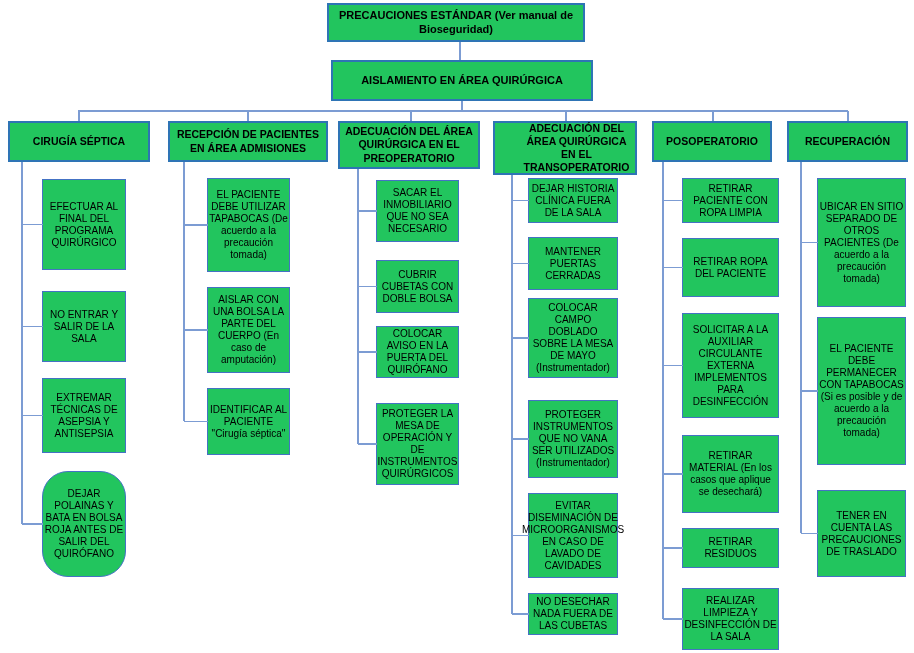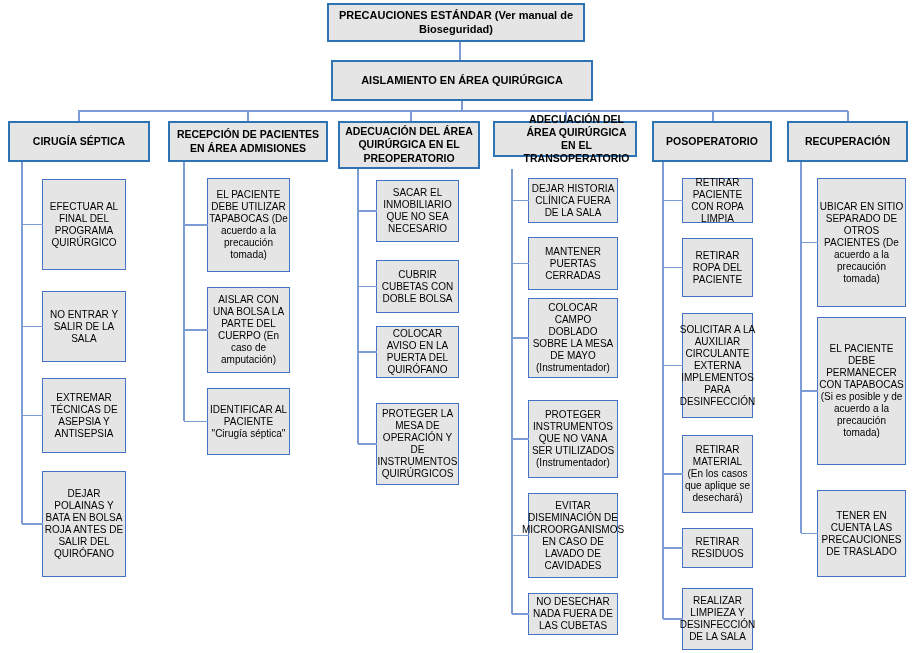--- a/index.html
+++ b/index.html
@@ -1,33 +1,33 @@
 <!DOCTYPE html>
 <html><head>
 <meta charset="utf-8">
 <style>
   html,body{margin:0;padding:0;background:#ffffff;}
   #canvas{
     position:relative;width:914px;height:653px;background:#ffffff;
     font-family:"Liberation Sans",sans-serif;color:#000;overflow:hidden;
   }
   .box{
-    position:absolute;box-sizing:border-box;background:#e5e5e5;
+    position:absolute;box-sizing:border-box;background:#22c55e;
     display:flex;align-items:center;justify-content:center;
     text-align:center;
   }
   .top-box{border:2px solid #2E74B5;font-weight:bold;font-size:11px;line-height:1.25;padding:2px 8px;}
   .header-box{border:2px solid #2E74B5;font-weight:bold;font-size:10.5px;line-height:1.25;padding:2px 4px;z-index:2;}
   .child-box{border:1.6px solid #4472C4;font-size:10px;line-height:1.2;padding:2px 1px;z-index:2;}
   .conn{position:absolute;background:#7C9CD3;z-index:1;}
   .stub{position:absolute;right:100%;top:calc(50% - 1px);height:1.5px;background:#7C9CD3;}
   .col1 .stub{width:21px;} .col2 .stub{width:24px;} .col3 .stub{width:19px;}
   .col4 .stub{width:17px;} .col5 .stub{width:20px;} .col6 .stub{width:17px;}
   .col1{left:42px;width:84px;} .col2{left:207px;width:83px;} .col3{left:376px;width:83px;}
-  .col4{left:528px;width:90px;} .col5{left:682px;width:71px;} .col6{left:817px;width:89px;}
+  .col4{left:528px;width:90px;} .col5{left:682px;width:97px;} .col6{left:817px;width:89px;}
 </style>
 </head>
 <body>
 
 <div id="canvas">
 
   <div class="box top-box" style="left:327px;top:3px;width:258px;height:39px;">PRECAUCIONES ESTÁNDAR (Ver manual de Bioseguridad)</div>
   <div class="conn" style="left:459px;top:42px;width:1.5px;height:18px;"></div>
   <div class="box top-box" style="left:331px;top:60px;width:262px;height:41px;">AISLAMIENTO  EN ÁREA QUIRÚRGICA</div>
 
@@ -36,21 +36,21 @@
   <div class="conn" style="left:78px;top:111px;width:1.5px;height:10px;"></div>
   <div class="conn" style="left:247px;top:111px;width:1.5px;height:10px;"></div>
   <div class="conn" style="left:410px;top:111px;width:1.5px;height:10px;"></div>
   <div class="conn" style="left:565px;top:111px;width:1.5px;height:10px;"></div>
   <div class="conn" style="left:712px;top:111px;width:1.5px;height:10px;"></div>
   <div class="conn" style="left:847px;top:111px;width:1.5px;height:10px;"></div>
 
   <div class="box header-box" style="left:8px;top:121px;width:142px;height:41px;">CIRUGÍA  SÉPTICA</div>
   <div class="box header-box" style="left:168px;top:121px;width:160px;height:41px;">RECEPCIÓN  DE PACIENTES EN ÁREA ADMISIONES</div>
   <div class="box header-box" style="left:338px;top:121px;width:142px;height:48px;">ADECUACIÓN  DEL ÁREA QUIRÚRGICA  EN EL PREOPERATORIO</div>
-  <div class="box header-box" style="left:493px;top:121px;width:144px;height:36px;padding-left:27px;">ADECUACIÓN  DEL ÁREA QUIRÚRGICA  EN EL TRANSOPERATORIO</div>
+  <div class="box header-box" style="left:493px;top:121px;width:144px;height:54px;padding-left:27px;">ADECUACIÓN  DEL ÁREA QUIRÚRGICA  EN EL TRANSOPERATORIO</div>
   <div class="box header-box" style="left:652px;top:121px;width:120px;height:41px;">POSOPERATORIO</div>
   <div class="box header-box" style="left:787px;top:121px;width:121px;height:41px;">RECUPERACIÓN</div>
 
   <div class="conn" style="left:21px;top:162px;width:1.5px;height:362px;"></div>
   <div class="conn" style="left:183px;top:162px;width:1.5px;height:259px;"></div>
   <div class="conn" style="left:357px;top:169px;width:1.5px;height:275px;"></div>
   <div class="conn" style="left:511px;top:169px;width:1.5px;height:445px;"></div>
   <div class="conn" style="left:662px;top:162px;width:1.5px;height:457px;"></div>
   <div class="conn" style="left:800px;top:162px;width:1.5px;height:371px;"></div>
 
@@ -59,21 +59,21 @@
     <span>EFECTUAR AL FINAL DEL PROGRAMA QUIRÚRGICO</span>
     </div>
   <div class="box child-box col1" style="top:291px;height:71px;">
     <i class="stub"></i>
     <span>NO ENTRAR Y SALIR DE LA SALA</span>
     </div>
   <div class="box child-box col1" style="top:378px;height:75px;">
     <i class="stub"></i>
     <span>EXTREMAR TÉCNICAS DE ASEPSIA Y ANTISEPSIA</span>
     </div>
-  <div class="box child-box col1" style="top:471px;height:106px;">
+  <div class="box child-box col1" style="top:471px;height:106px;border-radius:26px;">
     <i class="stub"></i>
     <span>DEJAR POLAINAS Y BATA EN BOLSA ROJA ANTES DE SALIR DEL QUIRÓFANO</span>
     </div>
 
   <div class="box child-box col2" style="top:178px;height:94px;">
     <i class="stub"></i>
     <span>EL PACIENTE DEBE UTILIZAR TAPABOCAS (De acuerdo a la precaución tomada)</span>
     </div>
   <div class="box child-box col2" style="top:287px;height:86px;">
     <i class="stub"></i>

